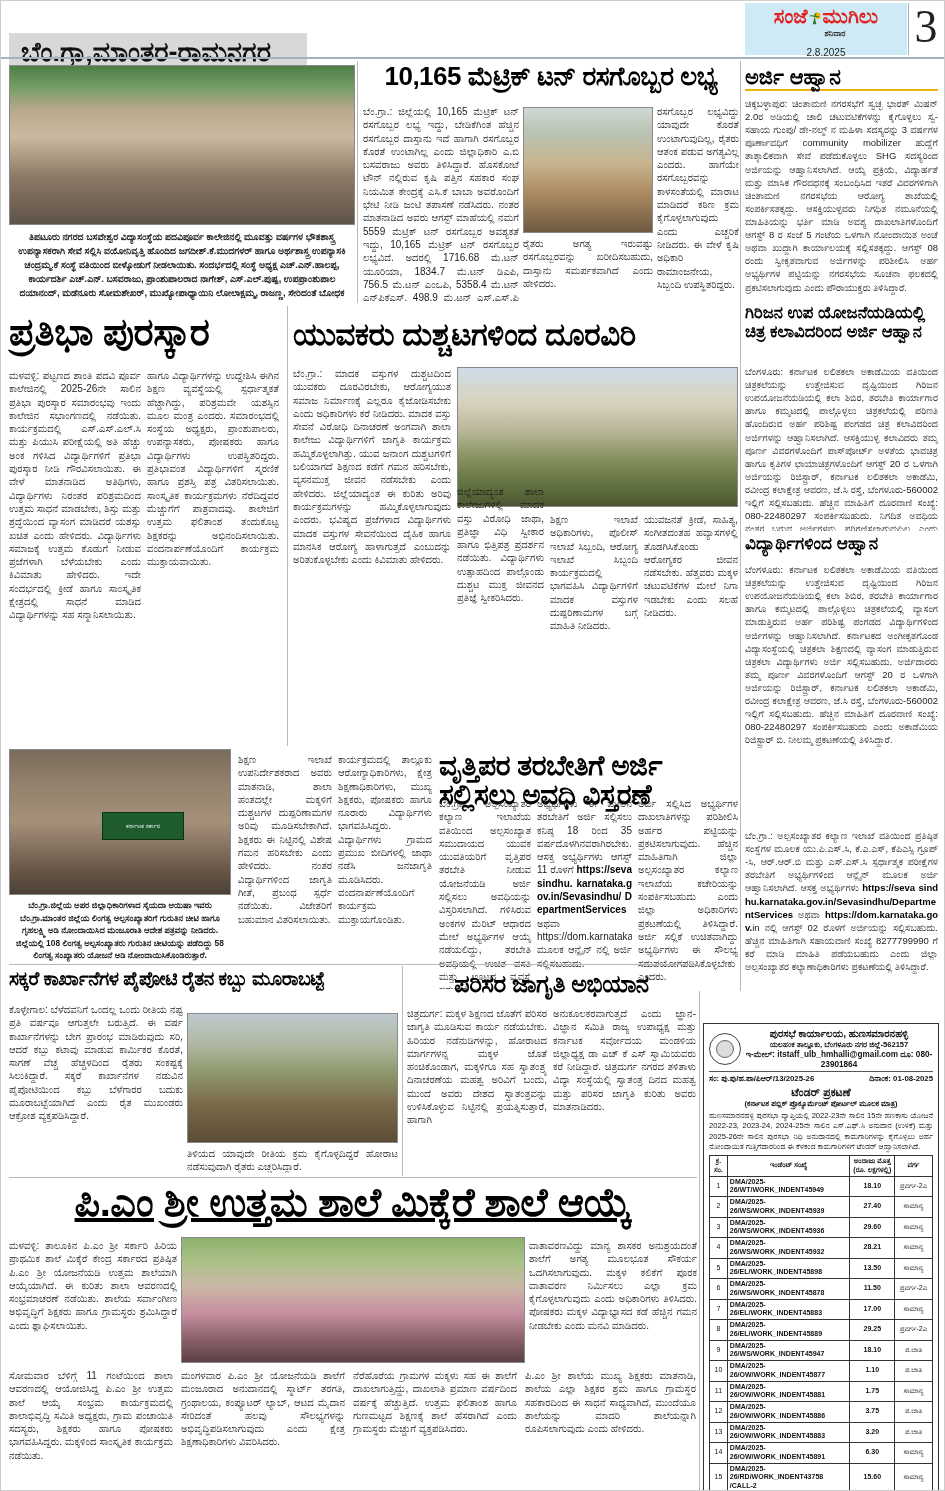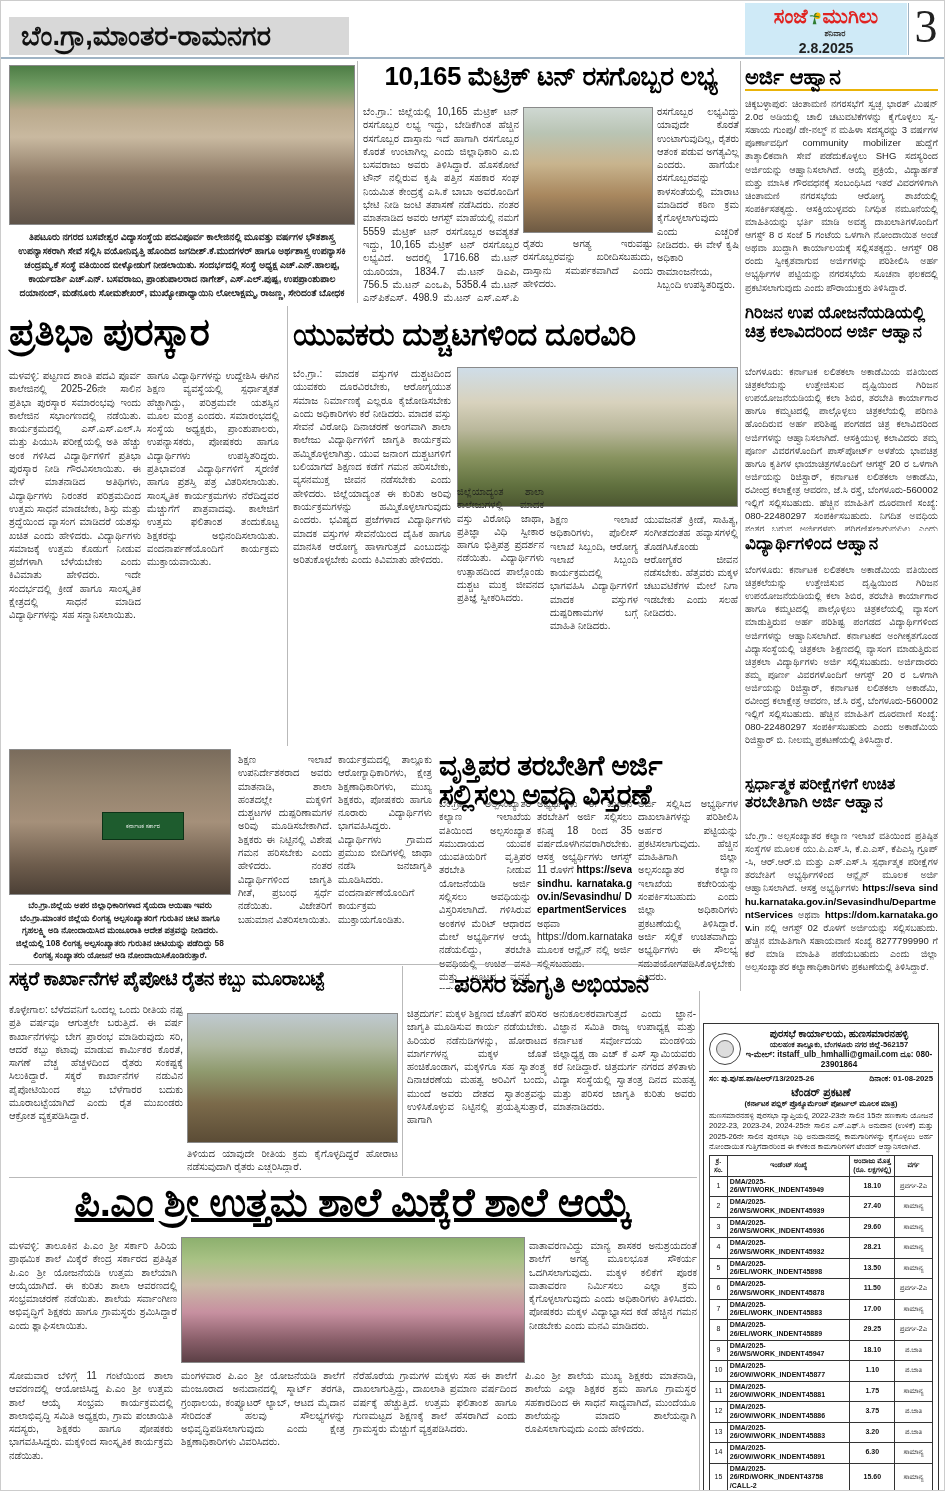--- a/index.html
+++ b/index.html
@@ -15,21 +15,21 @@
   .vrule{width:1px;background:#b9b9b9;}
   .hrule{height:1px;background:#b9b9b9;}
   .rail-head{font-weight:bold;color:#000;line-height:1.18;}
   .bold-link{font-weight:bold;color:#000;word-break:break-all;}
   
   .edition-box{background:#d8d8d8;display:flex;align-items:center;padding:0 12px;
                font-size:27px;font-weight:bold;letter-spacing:0;}
   .mast-box{background:#cfeaf7;text-align:center;padding-top:3px;}
   .mast-title{color:#e02320;font-weight:bold;font-size:20px;line-height:1;display:flex;align-items:flex-end;justify-content:center;gap:0;}
   .mast-day{font-size:8px;font-weight:bold;color:#333;margin-top:3px;margin-left:18px;}
-  .mast-date{font-size:14px;font-weight:bold;color:#222;margin-top:1px;}
+  .mast-date{font-size:10px;font-weight:normal;color:#222;margin-top:8px;}
   .page-num{font-family:"Liberation Serif","DejaVu Serif",serif;font-size:46px;color:#222;line-height:1.05;text-align:center;}
   
   .tender{border:1.5px solid #333;padding:4px 5px;font-size:8px;margin-top:30px;}
   .tender-head{display:flex;gap:4px;align-items:center;}
   .tender-logo{width:30px;height:30px;border:1.5px solid #444;border-radius:50%;flex:0 0 auto;
                display:flex;align-items:center;justify-content:center;}
   .tender-logo-inner{width:16px;height:16px;border:1px solid #666;border-radius:50%;background:#ddd;}
   .tender table{width:100%;border-collapse:collapse;margin-top:3px;}
   .tender th,.tender td{border:1px solid #333;padding:1px 2px;font-size:7px;line-height:1.25;}
   .tender th{font-weight:bold;text-align:center;}
@@ -37,21 +37,21 @@
   .t-center{text-align:center;}
   .t-amt{text-align:center;font-weight:bold;}
   .notes{font-size:7.6px;line-height:1.35;text-align:justify;margin-top:3px;}
   .plate{position:absolute;background:#1e5c2e;color:#fff;font-size:6px;display:flex;align-items:center;justify-content:center;border:1px solid #0c3317;}
 </style>
 </head>
 <body>
 
 <div class="page">
 
-  <div class="abs edition-box" style="left:8px;top:16px;width:340px;height:38px;">
+  <div class="abs edition-box" style="left:8px;top:32px;width:298px;height:38px;">
     <span>ಬೆಂ.ಗ್ರಾ,ಮಾಂತರ-ರಾಮನಗರ</span>
   </div>
 
   <div class="abs mast-box" style="left:744px;top:2px;width:162px;height:52px;">
     <div class="mast-title">
       <span>ಸಂಜೆ</span>
       <svg width="15" height="15" viewBox="0 0 16 16">
         <circle cx="10" cy="5" r="3.4" fill="#f4b400"></circle>
         <path d="M5 14 L7 6 L9 14 Z" fill="#2e7d32"></path>
         <path d="M7 6 C4 4,3 6,2 5 M7 6 C7 2,9 3,9 2 M7 6 C10 5,11 7,12 6" stroke="#2e7d32" stroke-width="1.2" fill="none"></path>
@@ -83,21 +83,20 @@
 
   <div class="abs rail-head" style="left:744px;top:64px;width:193px;height:26px;font-size:21px;border-bottom:2px solid #eab308;">ಅರ್ಜಿ ಆಹ್ವಾನ</div>
   <div class="abs rail-text" style="left:744px;top:96px;width:193px;height:202px;">ಚಿಕ್ಕಬಳ್ಳಾಪುರ: ಚಿಂತಾಮಣಿ ನಗರಸಭೆಗೆ ಸ್ವಚ್ಛ ಭಾರತ್ ಮಿಷನ್ 2.0ರ ಅಡಿಯಲ್ಲಿ ಚಾಲಿ ಚಟುವಟಿಕೆಗಳನ್ನು ಕೈಗೊಳ್ಳಲು ಸ್ವ-ಸಹಾಯ ಗುಂಪು/ ಡೇ-ನಲ್ಮ್ ನ ಮಹಿಳಾ ಸದಸ್ಯರನ್ನು 3 ವರ್ಷಗಳ ಪೂರ್ಣಾವಧಿಗೆ community mobilizer ಹುದ್ದೆಗೆ ತಾತ್ಕಾಲಿಕವಾಗಿ ಸೇವೆ ಪಡೆದುಕೊಳ್ಳಲು SHG ಸದಸ್ಯರಿಂದ ಅರ್ಜಿಯನ್ನು ಆಹ್ವಾನಿಸಲಾಗಿದೆ. ಆಯ್ಕೆ ಪ್ರಕ್ರಿಯೆ, ವಿದ್ಯಾರ್ಹತೆ ಮತ್ತು ಮಾಸಿಕ ಗೌರವಧನಕ್ಕೆ ಸಂಬಂಧಿಸಿದ ಇತರೆ ವಿವರಗಳಿಗಾಗಿ ಚಿಂತಾಮಣಿ ನಗರಸಭೆಯ ಆರೋಗ್ಯ ಶಾಖೆಯಲ್ಲಿ ಸಂಪರ್ಕಿಸತಕ್ಕದ್ದು. ಆಸಕ್ತಿಯುಳ್ಳವರು ನಿಗಧಿತ ನಮೂನೆಯಲ್ಲಿ ಮಾಹಿತಿಯನ್ನು ಭರ್ತಿ ಮಾಡಿ ಅವಶ್ಯ ದಾಖಲಾತಿಗಳೊಂದಿಗೆ ಆಗಸ್ಟ್ 8 ರ ಸಂಜೆ 5 ಗಂಟೆಯ ಒಳಗಾಗಿ ನೋಂದಾಯಿತ ಅಂಚೆ ಅಥವಾ ಖುದ್ದಾಗಿ ಕಾರ್ಯಾಲಯಕ್ಕೆ ಸಲ್ಲಿಸತಕ್ಕದ್ದು. ಆಗಸ್ಟ್ 08 ರಂದು ಸ್ವೀಕೃತವಾಗುವ ಅರ್ಜಿಗಳನ್ನು ಪರಿಶೀಲಿಸಿ ಅರ್ಹ ಅಭ್ಯರ್ಥಿಗಳ ಪಟ್ಟಿಯನ್ನು ನಗರಸಭೆಯ ಸೂಚನಾ ಫಲಕದಲ್ಲಿ ಪ್ರಕಟಿಸಲಾಗುವುದು ಎಂದು ಪೌರಾಯುಕ್ತರು ತಿಳಿಸಿದ್ದಾರೆ.</div>
 
   <div class="abs rail-head" style="left:744px;top:302px;width:193px;height:58px;font-size:16.5px;">ಗಿರಿಜನ ಉಪ ಯೋಜನೆಯಡಿಯಲ್ಲಿ ಚಿತ್ರ ಕಲಾವಿದರಿಂದ ಅರ್ಜಿ ಆಹ್ವಾನ</div>
   <div class="abs rail-text" style="left:744px;top:364px;width:193px;height:166px;">ಬೆಂಗಳೂರು: ಕರ್ನಾಟಕ ಲಲಿತಕಲಾ ಅಕಾಡೆಮಿಯ ವತಿಯಿಂದ ಚಿತ್ರಕಲೆಯನ್ನು ಉತ್ತೇಜಿಸುವ ದೃಷ್ಟಿಯಿಂದ ಗಿರಿಜನ ಉಪಯೋಜನೆಯಡಿಯಲ್ಲಿ ಕಲಾ ಶಿಬಿರ, ತರಬೇತಿ ಕಾರ್ಯಾಗಾರ ಹಾಗೂ ಕಮ್ಮಟದಲ್ಲಿ ಪಾಲ್ಗೊಳ್ಳಲು ಚಿತ್ರಕಲೆಯಲ್ಲಿ ಪರಿಣತಿ ಹೊಂದಿರುವ ಅರ್ಹ ಪರಿಶಿಷ್ಟ ಪಂಗಡದ ಚಿತ್ರ ಕಲಾವಿದರಿಂದ ಅರ್ಜಿಗಳನ್ನು ಆಹ್ವಾನಿಸಲಾಗಿದೆ. ಆಸಕ್ತಿಯುಳ್ಳ ಕಲಾವಿದರು ತಮ್ಮ ಪೂರ್ಣ ವಿವರಗಳೊಂದಿಗೆ ಪಾಸ್‌ಪೋರ್ಟ್ ಅಳತೆಯ ಭಾವಚಿತ್ರ ಹಾಗೂ ಕೃತಿಗಳ ಛಾಯಾಚಿತ್ರಗಳೊಂದಿಗೆ ಆಗಸ್ಟ್ 20 ರ ಒಳಗಾಗಿ ಅರ್ಜಿಯನ್ನು ರಿಜಿಸ್ಟ್ರಾರ್, ಕರ್ನಾಟಕ ಲಲಿತಕಲಾ ಅಕಾಡೆಮಿ, ರವೀಂದ್ರ ಕಲಾಕ್ಷೇತ್ರ ಆವರಣ, ಜೆ.ಸಿ ರಸ್ತೆ, ಬೆಂಗಳೂರು-560002 ಇಲ್ಲಿಗೆ ಸಲ್ಲಿಸಬಹುದು. ಹೆಚ್ಚಿನ ಮಾಹಿತಿಗೆ ದೂರವಾಣಿ ಸಂಖ್ಯೆ: 080-22480297 ಸಂಪರ್ಕಿಸಬಹುದು. ನಿಗದಿತ ಅವಧಿಯ ನಂತರ ಬರುವ ಅರ್ಜಿಗಳನ್ನು ಪರಿಗಣಿಸಲಾಗುವುದಿಲ್ಲ ಎಂದು ಅಕಾಡೆಮಿಯ ರಿಜಿಸ್ಟ್ರಾರ್ ಬಿ. ನೀಲಮ್ಮ ತಿಳಿಸಿದ್ದಾರೆ.</div>
 
   <div class="abs rail-head" style="left:744px;top:533px;width:193px;height:24px;font-size:17px;">ವಿದ್ಯಾರ್ಥಿಗಳಿಂದ ಆಹ್ವಾನ</div>
   <div class="abs rail-text" style="left:744px;top:562px;width:193px;height:206px;">ಬೆಂಗಳೂರು: ಕರ್ನಾಟಕ ಲಲಿತಕಲಾ ಅಕಾಡೆಮಿಯ ವತಿಯಿಂದ ಚಿತ್ರಕಲೆಯನ್ನು ಉತ್ತೇಜಿಸುವ ದೃಷ್ಟಿಯಿಂದ ಗಿರಿಜನ ಉಪಯೋಜನೆಯಡಿಯಲ್ಲಿ ಕಲಾ ಶಿಬಿರ, ತರಬೇತಿ ಕಾರ್ಯಾಗಾರ ಹಾಗೂ ಕಮ್ಮಟದಲ್ಲಿ ಪಾಲ್ಗೊಳ್ಳಲು ಚಿತ್ರಕಲೆಯಲ್ಲಿ ವ್ಯಾಸಂಗ ಮಾಡುತ್ತಿರುವ ಅರ್ಹ ಪರಿಶಿಷ್ಟ ಪಂಗಡದ ವಿದ್ಯಾರ್ಥಿಗಳಿಂದ ಅರ್ಜಿಗಳನ್ನು ಆಹ್ವಾನಿಸಲಾಗಿದೆ. ಕರ್ನಾಟಕದ ಅಂಗೀಕೃತಗೊಂಡ ವಿದ್ಯಾಸಂಸ್ಥೆಯಲ್ಲಿ ಚಿತ್ರಕಲಾ ಶಿಕ್ಷಣದಲ್ಲಿ ವ್ಯಾಸಂಗ ಮಾಡುತ್ತಿರುವ ಚಿತ್ರಕಲಾ ವಿದ್ಯಾರ್ಥಿಗಳು ಅರ್ಜಿ ಸಲ್ಲಿಸಬಹುದು. ಅರ್ಜಿದಾರರು ತಮ್ಮ ಪೂರ್ಣ ವಿವರಗಳೊಂದಿಗೆ ಆಗಸ್ಟ್ 20 ರ ಒಳಗಾಗಿ ಅರ್ಜಿಯನ್ನು ರಿಜಿಸ್ಟ್ರಾರ್, ಕರ್ನಾಟಕ ಲಲಿತಕಲಾ ಅಕಾಡೆಮಿ, ರವೀಂದ್ರ ಕಲಾಕ್ಷೇತ್ರ ಆವರಣ, ಜೆ.ಸಿ ರಸ್ತೆ, ಬೆಂಗಳೂರು-560002 ಇಲ್ಲಿಗೆ ಸಲ್ಲಿಸಬಹುದು. ಹೆಚ್ಚಿನ ಮಾಹಿತಿಗೆ ದೂರವಾಣಿ ಸಂಖ್ಯೆ: 080-22480297 ಸಂಪರ್ಕಿಸಬಹುದು ಎಂದು ಅಕಾಡೆಮಿಯ ರಿಜಿಸ್ಟ್ರಾರ್ ಬಿ. ನೀಲಮ್ಮ ಪ್ರಕಟಣೆಯಲ್ಲಿ ತಿಳಿಸಿದ್ದಾರೆ.</div>
 
-  <div class="abs rail-head" style="left:744px;top:774px;width:193px;height:50px;font-size:15.5px;">ಸ್ಪರ್ಧಾತ್ಮಕ ಪರೀಕ್ಷೆಗಳಿಗೆ ಉಚಿತ ತರಬೇತಿಗಾಗಿ ಅರ್ಜಿ ಆಹ್ವಾನ</div>
   <div class="abs rail-text" style="left:744px;top:828px;width:193px;height:160px;">
     <span>ಬೆಂ.ಗ್ರಾ.: ಅಲ್ಪಸಂಖ್ಯಾತರ ಕಲ್ಯಾಣ ಇಲಾಖೆ ವತಿಯಿಂದ ಪ್ರತಿಷ್ಠಿತ ಸಂಸ್ಥೆಗಳ ಮೂಲಕ ಯು.ಪಿ.ಎಸ್.ಸಿ, ಕೆ.ಎ.ಎಸ್, ಕೆಪಿಎಸ್ಸಿ ಗ್ರೂಪ್ -ಸಿ, ಆರ್.ಆರ್.ಬಿ ಮತ್ತು ಎಸ್.ಎಸ್.ಸಿ ಸ್ಪರ್ಧಾತ್ಮಕ ಪರೀಕ್ಷೆಗಳ ತರಬೇತಿಗೆ ಅಭ್ಯರ್ಥಿಗಳಿಂದ ಆನ್ಲೈನ್ ಮೂಲಕ ಅರ್ಜಿ ಆಹ್ವಾನಿಸಲಾಗಿದೆ. ಆಸಕ್ತ ಅಭ್ಯರ್ಥಿಗಳು </span><span class="bold-link">https://seva sindhu.karnataka.gov.in/Sevasindhu/DepartmentServices</span><span> ಅಥವಾ </span><span class="bold-link">https://dom.karnataka.gov.</span><span>in ನಲ್ಲಿ ಆಗಸ್ಟ್ 02 ರೊಳಗೆ ಅರ್ಜಿಯನ್ನು ಸಲ್ಲಿಸಬಹುದು. ಹೆಚ್ಚಿನ ಮಾಹಿತಿಗಾಗಿ ಸಹಾಯವಾಣಿ ಸಂಖ್ಯೆ 8277799990 ಗೆ ಕರೆ ಮಾಡಿ ಮಾಹಿತಿ ಪಡೆಯಬಹುದು ಎಂದು ಜಿಲ್ಲಾ ಅಲ್ಪಸಂಖ್ಯಾತರ ಕಲ್ಯಾಣಾಧಿಕಾರಿಗಳು ಪ್ರಕಟಣೆಯಲ್ಲಿ ತಿಳಿಸಿದ್ದಾರೆ.</span>
   </div>
 
   <div class="abs headline" style="left:8px;top:312px;width:276px;height:50px;font-size:38px;">ಪ್ರತಿಭಾ ಪುರಸ್ಕಾರ</div>
   <div class="abs body-text" style="left:8px;top:368px;width:132px;height:374px;">ಮಳವಳ್ಳಿ: ಪಟ್ಟಣದ ಶಾಂತಿ ಪದವಿ ಪೂರ್ವ ಕಾಲೇಜಿನಲ್ಲಿ 2025-26ನೇ ಸಾಲಿನ ಪ್ರತಿಭಾ ಪುರಸ್ಕಾರ ಸಮಾರಂಭವು ಇಂದು ಕಾಲೇಜಿನ ಸಭಾಂಗಣದಲ್ಲಿ ನಡೆಯಿತು. ಕಾರ್ಯಕ್ರಮದಲ್ಲಿ ಎಸ್.ಎಸ್.ಎಲ್.ಸಿ ಮತ್ತು ಪಿಯುಸಿ ಪರೀಕ್ಷೆಯಲ್ಲಿ ಅತಿ ಹೆಚ್ಚು ಅಂಕ ಗಳಿಸಿದ ವಿದ್ಯಾರ್ಥಿಗಳಿಗೆ ಪ್ರತಿಭಾ ಪುರಸ್ಕಾರ ನೀಡಿ ಗೌರವಿಸಲಾಯಿತು. ಈ ವೇಳೆ ಮಾತನಾಡಿದ ಅತಿಥಿಗಳು, ವಿದ್ಯಾರ್ಥಿಗಳು ನಿರಂತರ ಪರಿಶ್ರಮದಿಂದ ಉತ್ತಮ ಸಾಧನೆ ಮಾಡಬೇಕು, ಶಿಸ್ತು ಮತ್ತು ಶ್ರದ್ಧೆಯಿಂದ ವ್ಯಾಸಂಗ ಮಾಡಿದರೆ ಯಶಸ್ಸು ಖಚಿತ ಎಂದು ಹೇಳಿದರು. ವಿದ್ಯಾರ್ಥಿಗಳು ಸಮಾಜಕ್ಕೆ ಉತ್ತಮ ಕೊಡುಗೆ ನೀಡುವ ಪ್ರಜೆಗಳಾಗಿ ಬೆಳೆಯಬೇಕು ಎಂದು ಕಿವಿಮಾತು ಹೇಳಿದರು. ಇದೇ ಸಂದರ್ಭದಲ್ಲಿ ಕ್ರೀಡೆ ಹಾಗೂ ಸಾಂಸ್ಕೃತಿಕ ಕ್ಷೇತ್ರದಲ್ಲಿ ಸಾಧನೆ ಮಾಡಿದ ವಿದ್ಯಾರ್ಥಿಗಳನ್ನು ಸಹ ಸನ್ಮಾನಿಸಲಾಯಿತು.</div>
   <div class="abs body-text" style="left:146px;top:368px;width:132px;height:374px;">ಹಾಗೂ ವಿದ್ಯಾರ್ಥಿಗಳನ್ನು ಉದ್ದೇಶಿಸಿ ಈಗಿನ ಶಿಕ್ಷಣ ವ್ಯವಸ್ಥೆಯಲ್ಲಿ ಸ್ಪರ್ಧಾತ್ಮಕತೆ ಹೆಚ್ಚಾಗಿದ್ದು, ಪರಿಶ್ರಮವೇ ಯಶಸ್ಸಿನ ಮೂಲ ಮಂತ್ರ ಎಂದರು. ಸಮಾರಂಭದಲ್ಲಿ ಸಂಸ್ಥೆಯ ಅಧ್ಯಕ್ಷರು, ಪ್ರಾಂಶುಪಾಲರು, ಉಪನ್ಯಾಸಕರು, ಪೋಷಕರು ಹಾಗೂ ವಿದ್ಯಾರ್ಥಿಗಳು ಉಪಸ್ಥಿತರಿದ್ದರು. ಪ್ರತಿಭಾವಂತ ವಿದ್ಯಾರ್ಥಿಗಳಿಗೆ ಸ್ಮರಣಿಕೆ ಹಾಗೂ ಪ್ರಶಸ್ತಿ ಪತ್ರ ವಿತರಿಸಲಾಯಿತು. ಸಾಂಸ್ಕೃತಿಕ ಕಾರ್ಯಕ್ರಮಗಳು ನೆರೆದಿದ್ದವರ ಮೆಚ್ಚುಗೆಗೆ ಪಾತ್ರವಾದವು. ಕಾಲೇಜಿಗೆ ಉತ್ತಮ ಫಲಿತಾಂಶ ತಂದುಕೊಟ್ಟ ಶಿಕ್ಷಕರನ್ನು ಅಭಿನಂದಿಸಲಾಯಿತು. ವಂದನಾರ್ಪಣೆಯೊಂದಿಗೆ ಕಾರ್ಯಕ್ರಮ ಮುಕ್ತಾಯವಾಯಿತು.</div>
   <div class="abs vrule" style="left:286px;top:305px;height:440px;"></div>
 
   <div class="abs headline" style="left:292px;top:318px;width:445px;height:42px;font-size:31px;">ಯುವಕರು ದುಶ್ಚಟಗಳಿಂದ ದೂರವಿರಿ</div>

